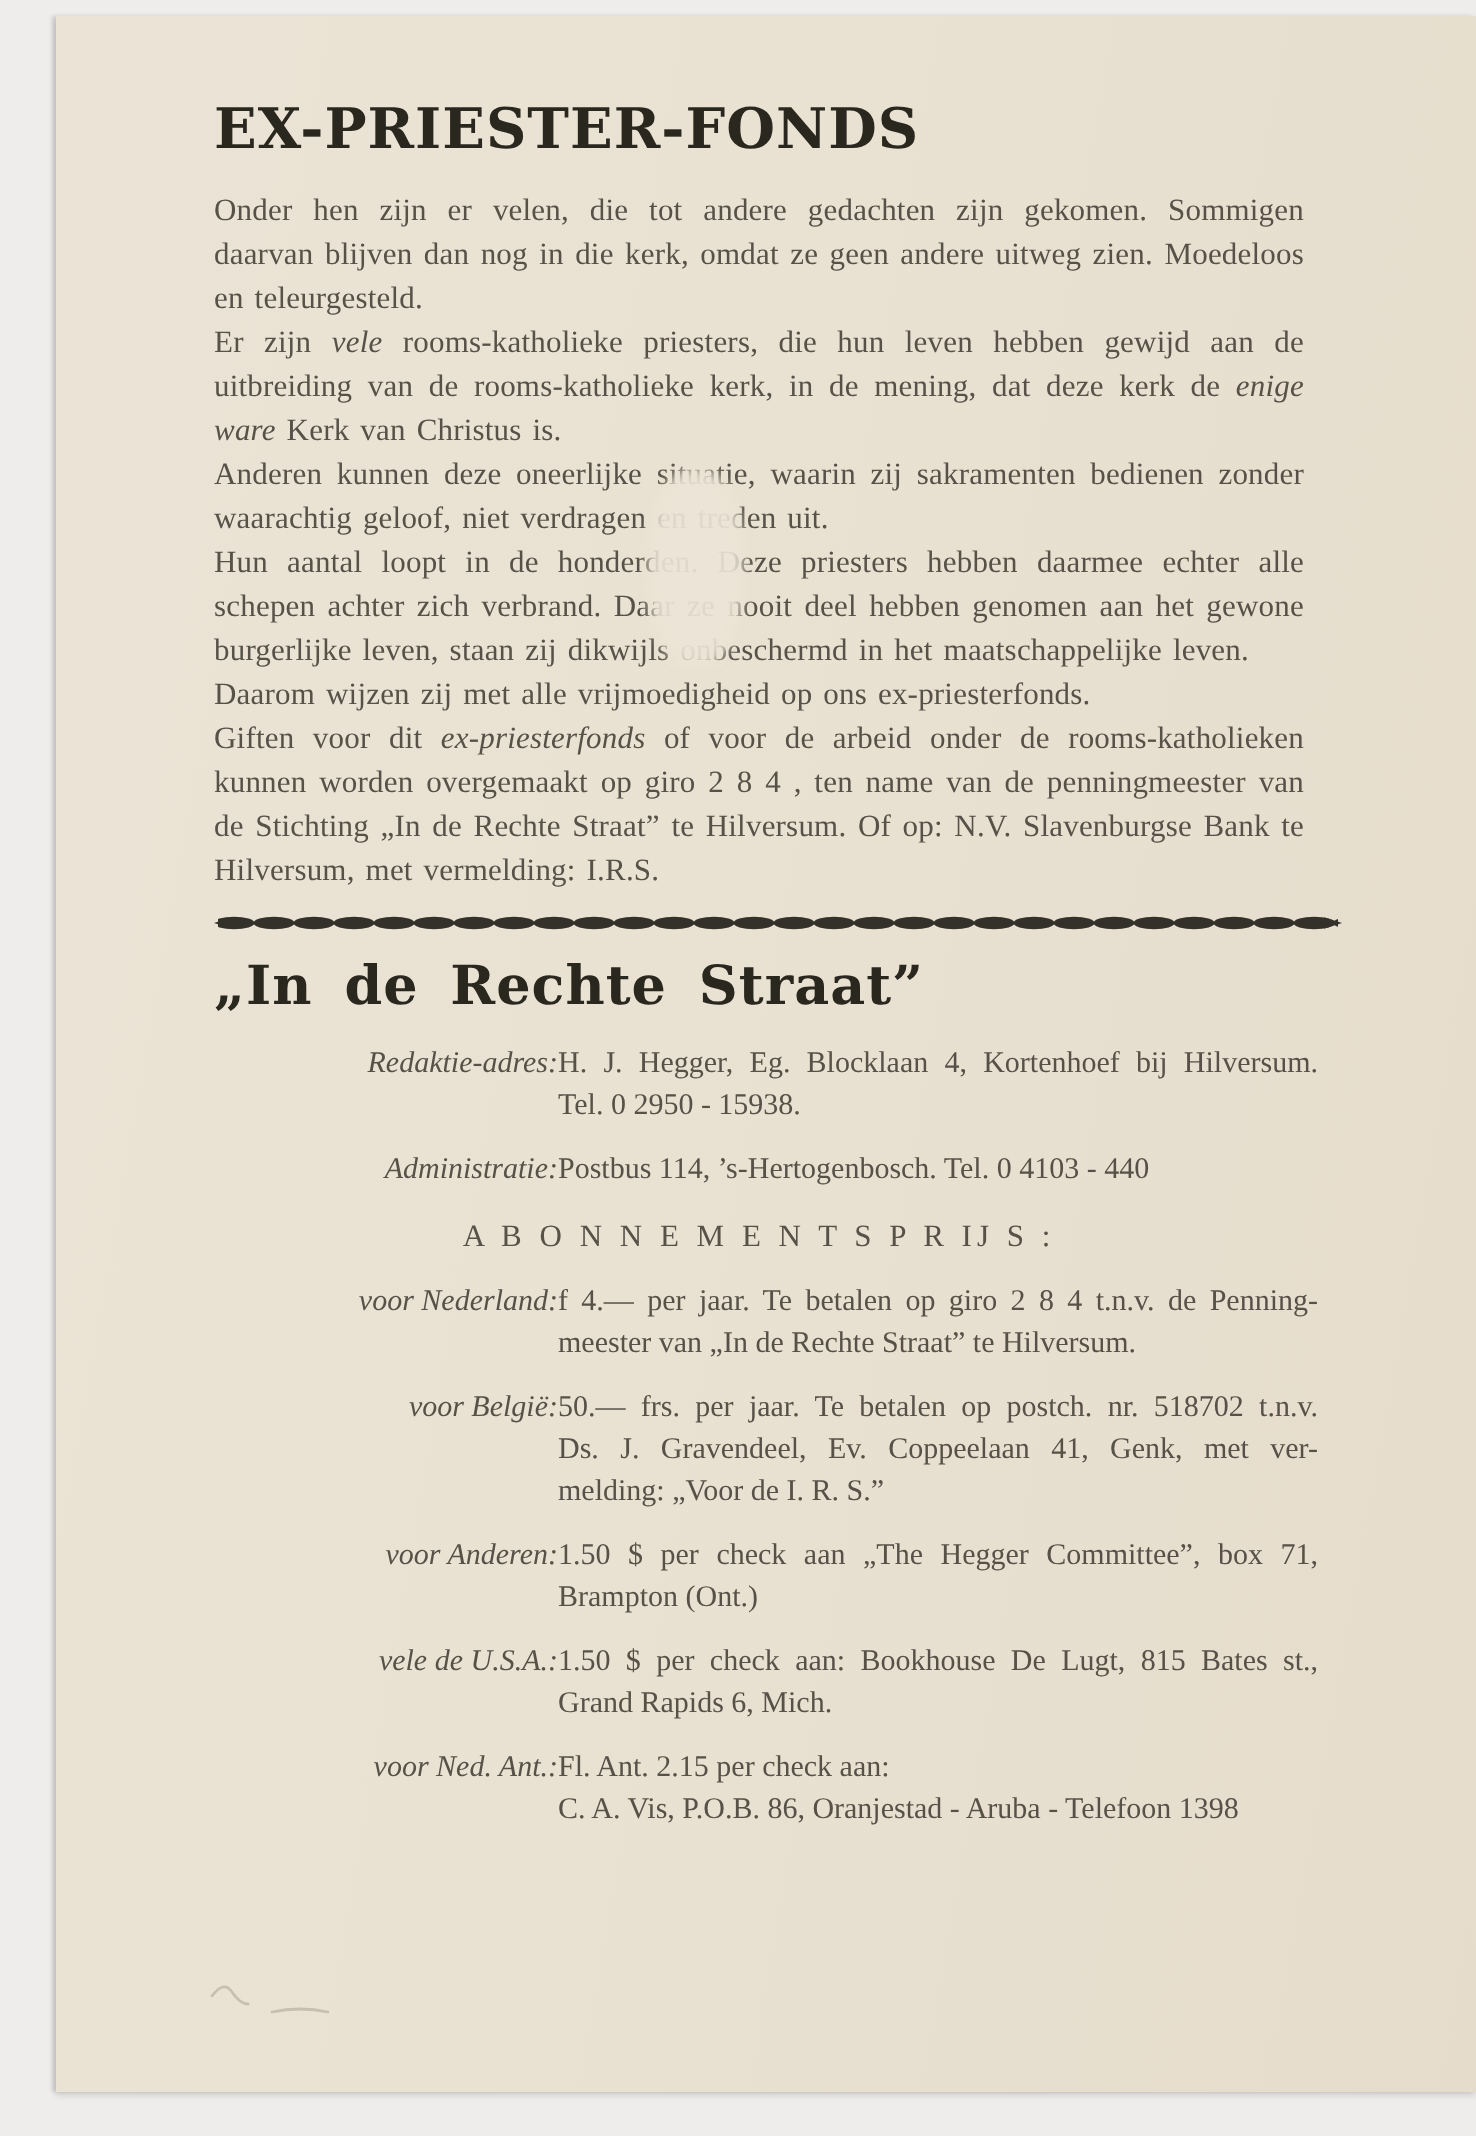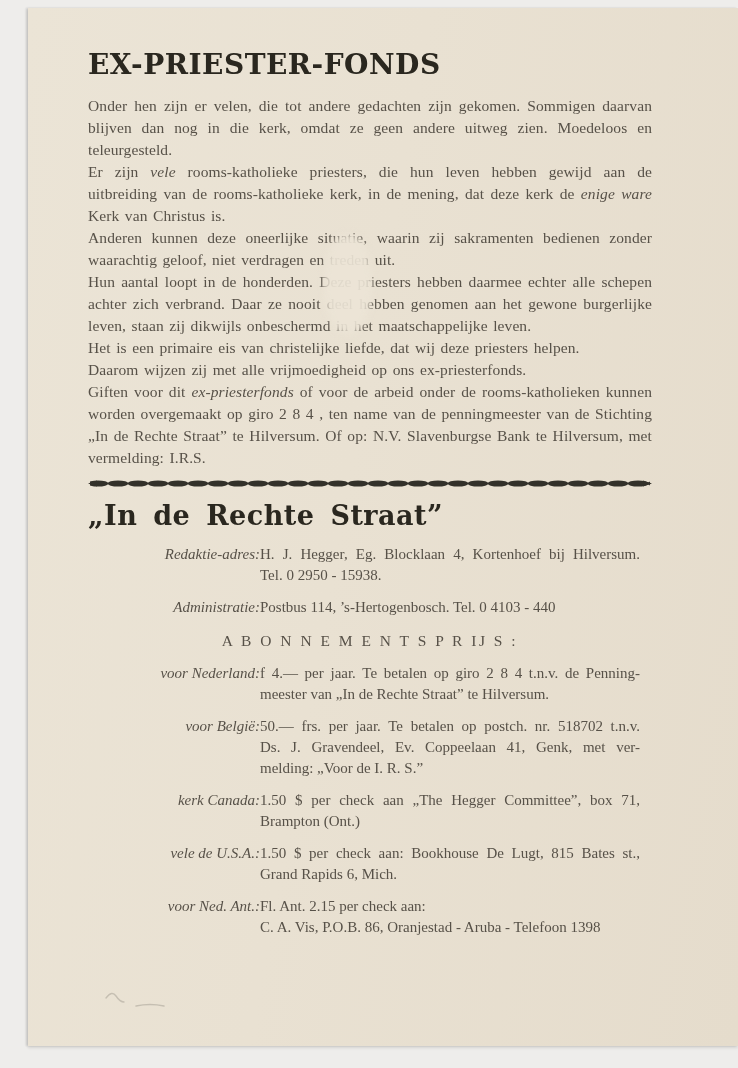--- a/index.html
+++ b/index.html
@@ -8,21 +8,21 @@
     background:#eeedeb;
     font-family:"Liberation Serif","DejaVu Serif",serif;
   }
   .scan{position:relative;width:738px;height:1068px;}
   .page{
     position:absolute;left:28px;top:8px;width:710px;height:1038px;
     background:linear-gradient(100deg,#ebe4d6 0%,#e9e1d2 45%,#e5dccc 100%);
     box-shadow:-2px 0 2px rgba(0,0,0,.14),0 2px 3px rgba(0,0,0,.10);
     overflow:hidden;
   }
-  .content{padding:40px 86px 0 60px;}
+  .content{padding:40px 86px 0 79px;}
   h1.fund-title{
     margin:0;font-family:"DejaVu Serif",serif;font-weight:700;
     font-size:28px;letter-spacing:.5px;color:#2a271f;
   }
   .bodytext{
     margin-top:14px;font-size:15.5px;line-height:22px;
     color:#575148;text-align:justify;letter-spacing:.1px;word-spacing:1.5px;
   }
   .bodytext p{margin:0;}
   em.it{font-style:italic;}
@@ -55,21 +55,20 @@
   <div class="page">
     <div class="content">
 
       <h1 class="fund-title">EX-PRIESTER-FONDS</h1>
 
       <div class="bodytext">
         <p>Onder hen zijn er velen, die tot andere gedachten zijn gekomen. Sommigen daarvan blijven dan nog in die kerk, omdat ze geen andere uitweg zien. Moedeloos en teleurgesteld.</p>
         <p><span>Er zijn </span><em class="it">vele</em><span> rooms-katholieke priesters, die hun leven hebben gewijd aan de uitbreiding van de rooms-katholieke kerk, in de mening, dat deze kerk de </span><em class="it">enige ware</em><span> Kerk van Christus is.</span></p>
         <p>Anderen kunnen deze oneerlijke situatie, waarin zij sakramenten bedienen zonder waarachtig geloof, niet verdragen en treden uit.</p>
         <p>Hun aantal loopt in de honderden. Deze priesters hebben daarmee echter alle schepen achter zich verbrand. Daar ze nooit deel hebben genomen aan het gewone burgerlijke leven, staan zij dikwijls onbeschermd in het maatschappelijke leven.</p>
-        <p>Het is een primaire eis van christelijke liefde, dat wij deze priesters helpen.</p>
         <p>Daarom wijzen zij met alle vrijmoedigheid op ons ex-priesterfonds.</p>
         <p><span>Giften voor dit </span><em class="it">ex-priesterfonds</em><span> of voor de arbeid onder de rooms-katholieken kunnen worden overgemaakt op giro 2 8 4 , ten name van de penningmeester van de Stichting „In de Rechte Straat” te Hilversum. Of op: N.V. Slavenburgse Bank te Hilversum, met vermelding: I.R.S.</span></p>
       </div>
 
       <svg class="rope" width="564" height="9" viewBox="0 0 564 9" preserveAspectRatio="none" aria-hidden="true">
         <defs>
           <pattern id="ropep" x="0" y="0" width="20" height="9" patternUnits="userSpaceOnUse">
             <ellipse cx="10" cy="4.5" rx="10.3" ry="3.1" fill="#33312a"></ellipse>
           </pattern>
         </defs>
@@ -111,21 +110,21 @@
           <div class="lbl">voor België:</div>
           <div class="val">
             <div class="val-line">50.— frs. per jaar. Te betalen op postch. nr. 518702 t.n.v.</div>
             <div class="val-line">Ds. J. Gravendeel,  Ev. Coppeelaan 41,  Genk,  met ver-</div>
             <div class="val-line">melding: „Voor de I. R. S.”</div>
           </div>
         </div>
 
 
         <div class="row">
-          <div class="lbl">kerk Canada:</div>
+          <div class="lbl">voor Anderen:</div>
           <div class="val">
             <div class="val-line">1.50 $ per check aan „The Hegger Committee”, box 71,</div>
             <div class="val-line">Brampton (Ont.)</div>
           </div>
         </div>
 
         <div class="row">
           <div class="lbl">vele de U.S.A.:</div>
           <div class="val">
             <div class="val-line">1.50 $ per check aan: Bookhouse De Lugt, 815 Bates st.,</div>

